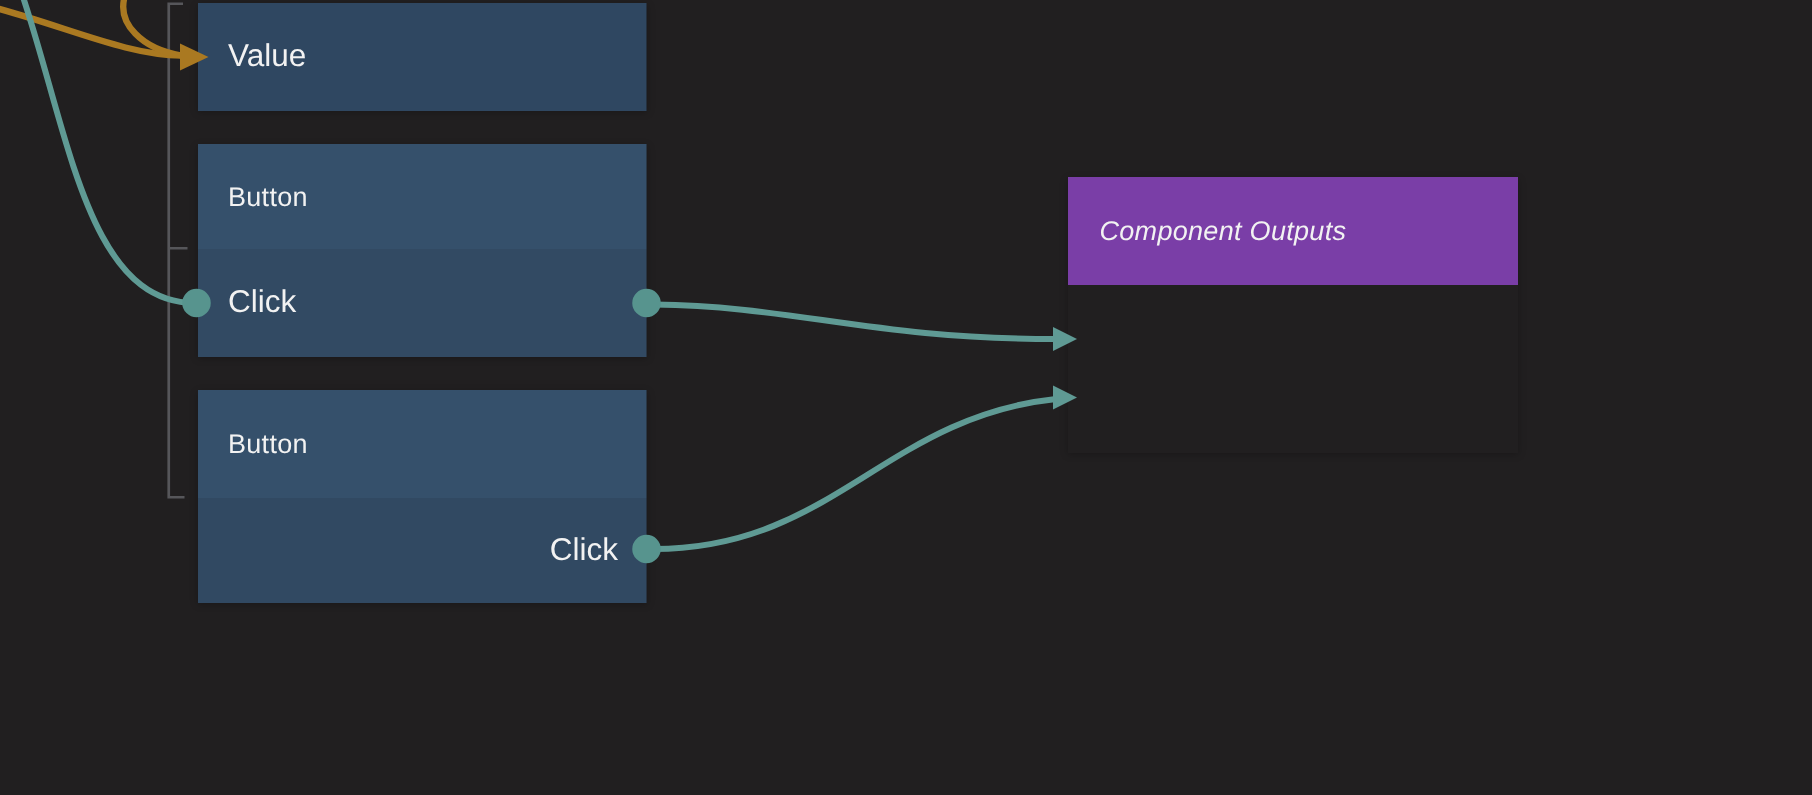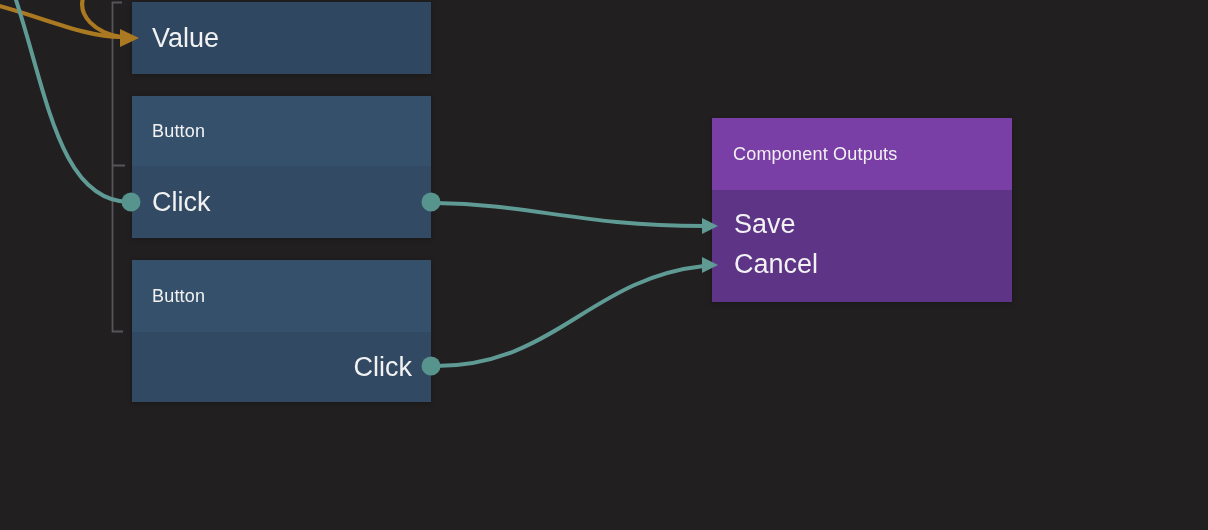--- a/index.html
+++ b/index.html
@@ -21,21 +21,21 @@
     box-shadow: 0 1px 5px rgba(0,0,0,0.25);
   }
   .node .header {
     font-size: 18px;
     letter-spacing: 0.2px;
     padding-left: 20px;
     display: flex;
     align-items: center;
   }
   .node .port-row {
-    font-size: 27px;
+    font-size: 21px;
     display: flex;
     align-items: center;
     padding-left: 20px;
   }
   
   .node-value {
     left: 132px; top: 2px;
     width: 299px; height: 72px;
     background: #2f4761;
   }
@@ -60,21 +60,21 @@
   .node-button-bottom .port-row {
     height: 70px;
     justify-content: flex-end;
     padding-left: 0;
     padding-right: 19px;
   }
 
   
   .node-outputs {
     left: 712px; top: 118px;
-    width: 300px; height: 184px;
+    width: 300px; height: 184px; font-style: italic;
   }
   .node-outputs .header { height: 72px; background: #7a3ea7; padding-left: 21px; }
   .node-outputs .body   { height: 112px; background: #5e3487; padding-top: 14px; box-sizing: border-box; }
   .node-outputs .port-row { height: 40px; padding-left: 22px; }
 
   .wires {
     position: absolute;
     left: 0; top: 0;
     z-index: 5;
     pointer-events: none;
@@ -110,28 +110,20 @@
       <div class="port-row">
         <span>Click</span>
       </div>
     </div>
   </div>
 
   <div class="node node-outputs">
     <div class="header">
       <span>Component Outputs</span>
     </div>
-    <div class="body">
-      <div class="port-row">
-        <span>Save</span>
-      </div>
-      <div class="port-row">
-        <span>Cancel</span>
-      </div>
-    </div>
   </div>
 
   <svg class="wires" width="1208" height="530" viewBox="0 0 1208 530">
 
     <path d="M122,2.5 H112.5 V331.5 H123 M112.5,165.5 H125" fill="none" stroke="#56565a" stroke-width="1.8"></path>
 
     <path d="M-4,5 C45,18 85,37 121,37" fill="none" stroke="#aa7921" stroke-width="4.2"></path>
     <path d="M84,-5 C76,16 96,33 121,37" fill="none" stroke="#aa7921" stroke-width="4.2"></path>
     <polygon points="139,38 120,29 120,47" fill="#aa7921"></polygon>
 

